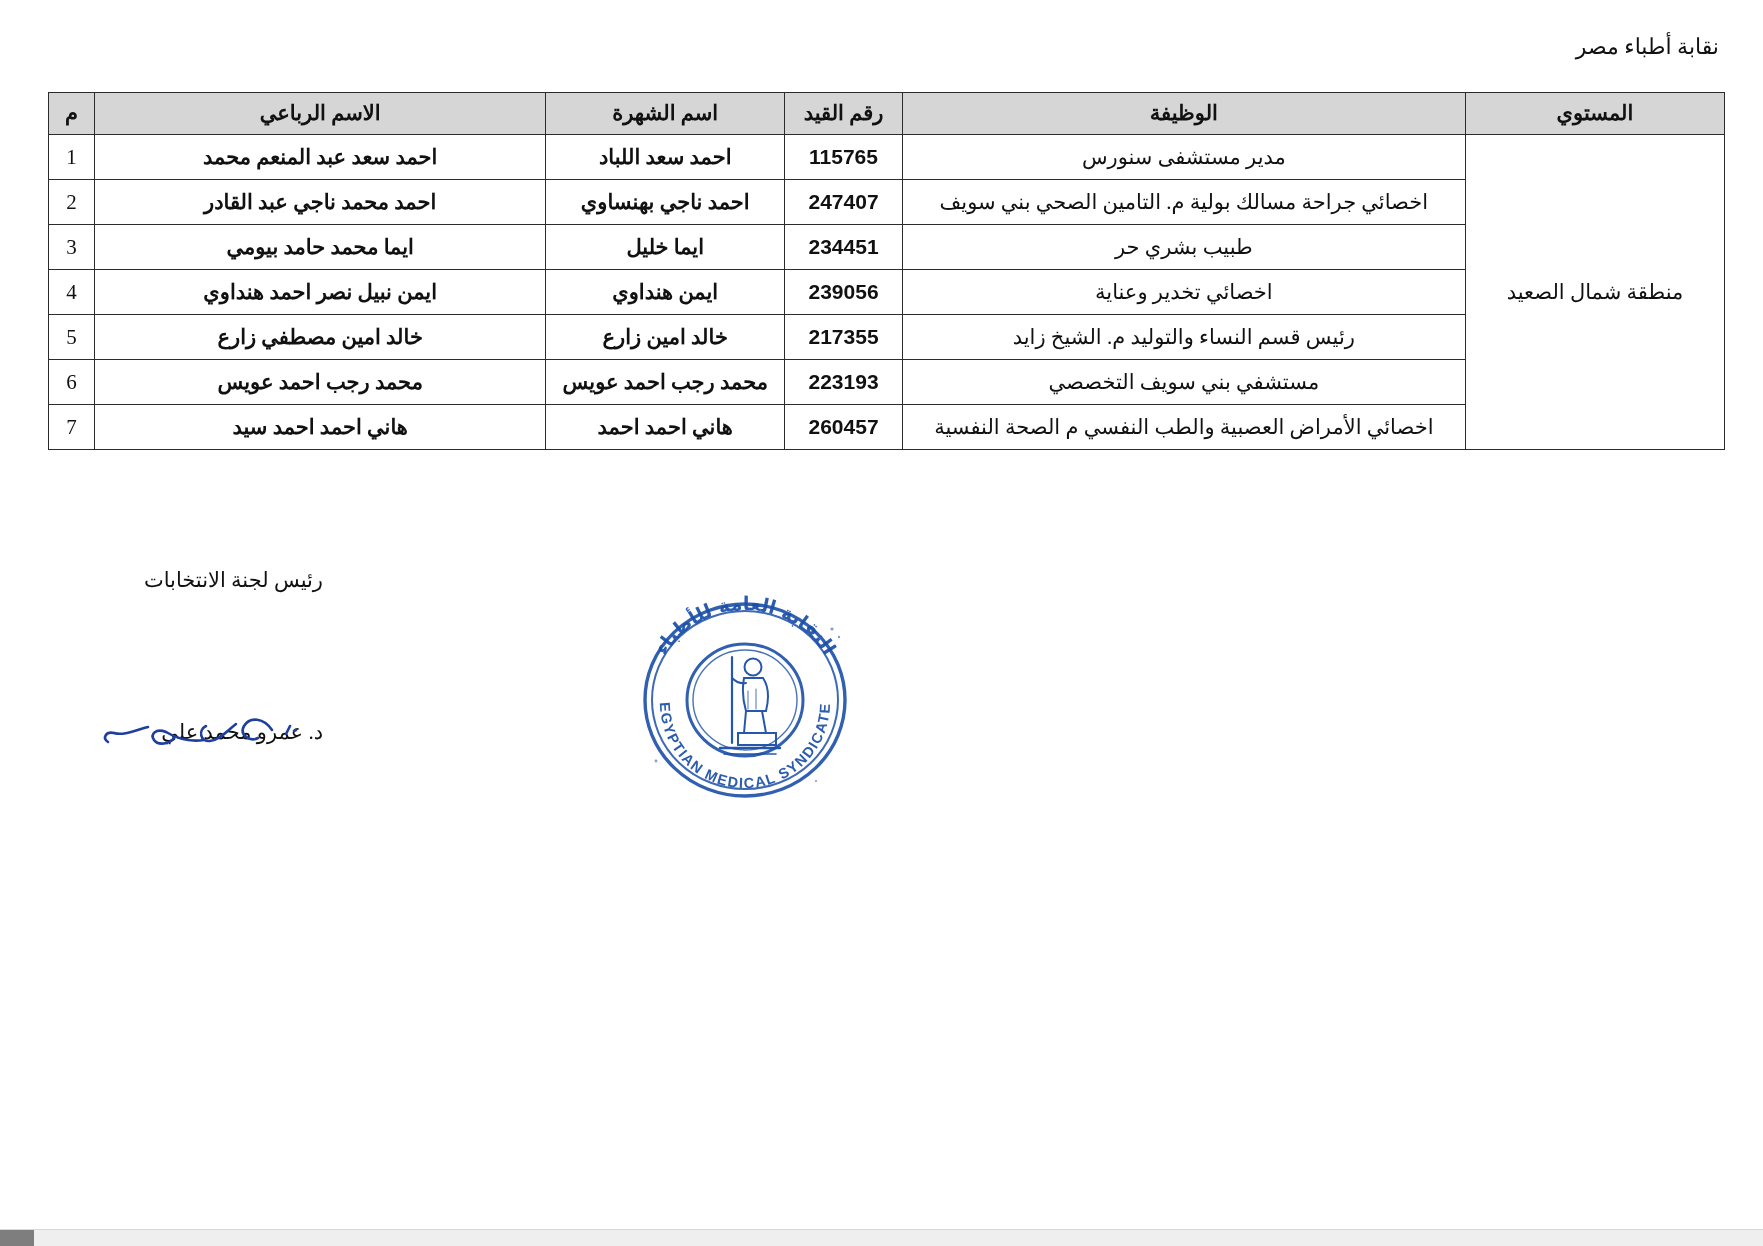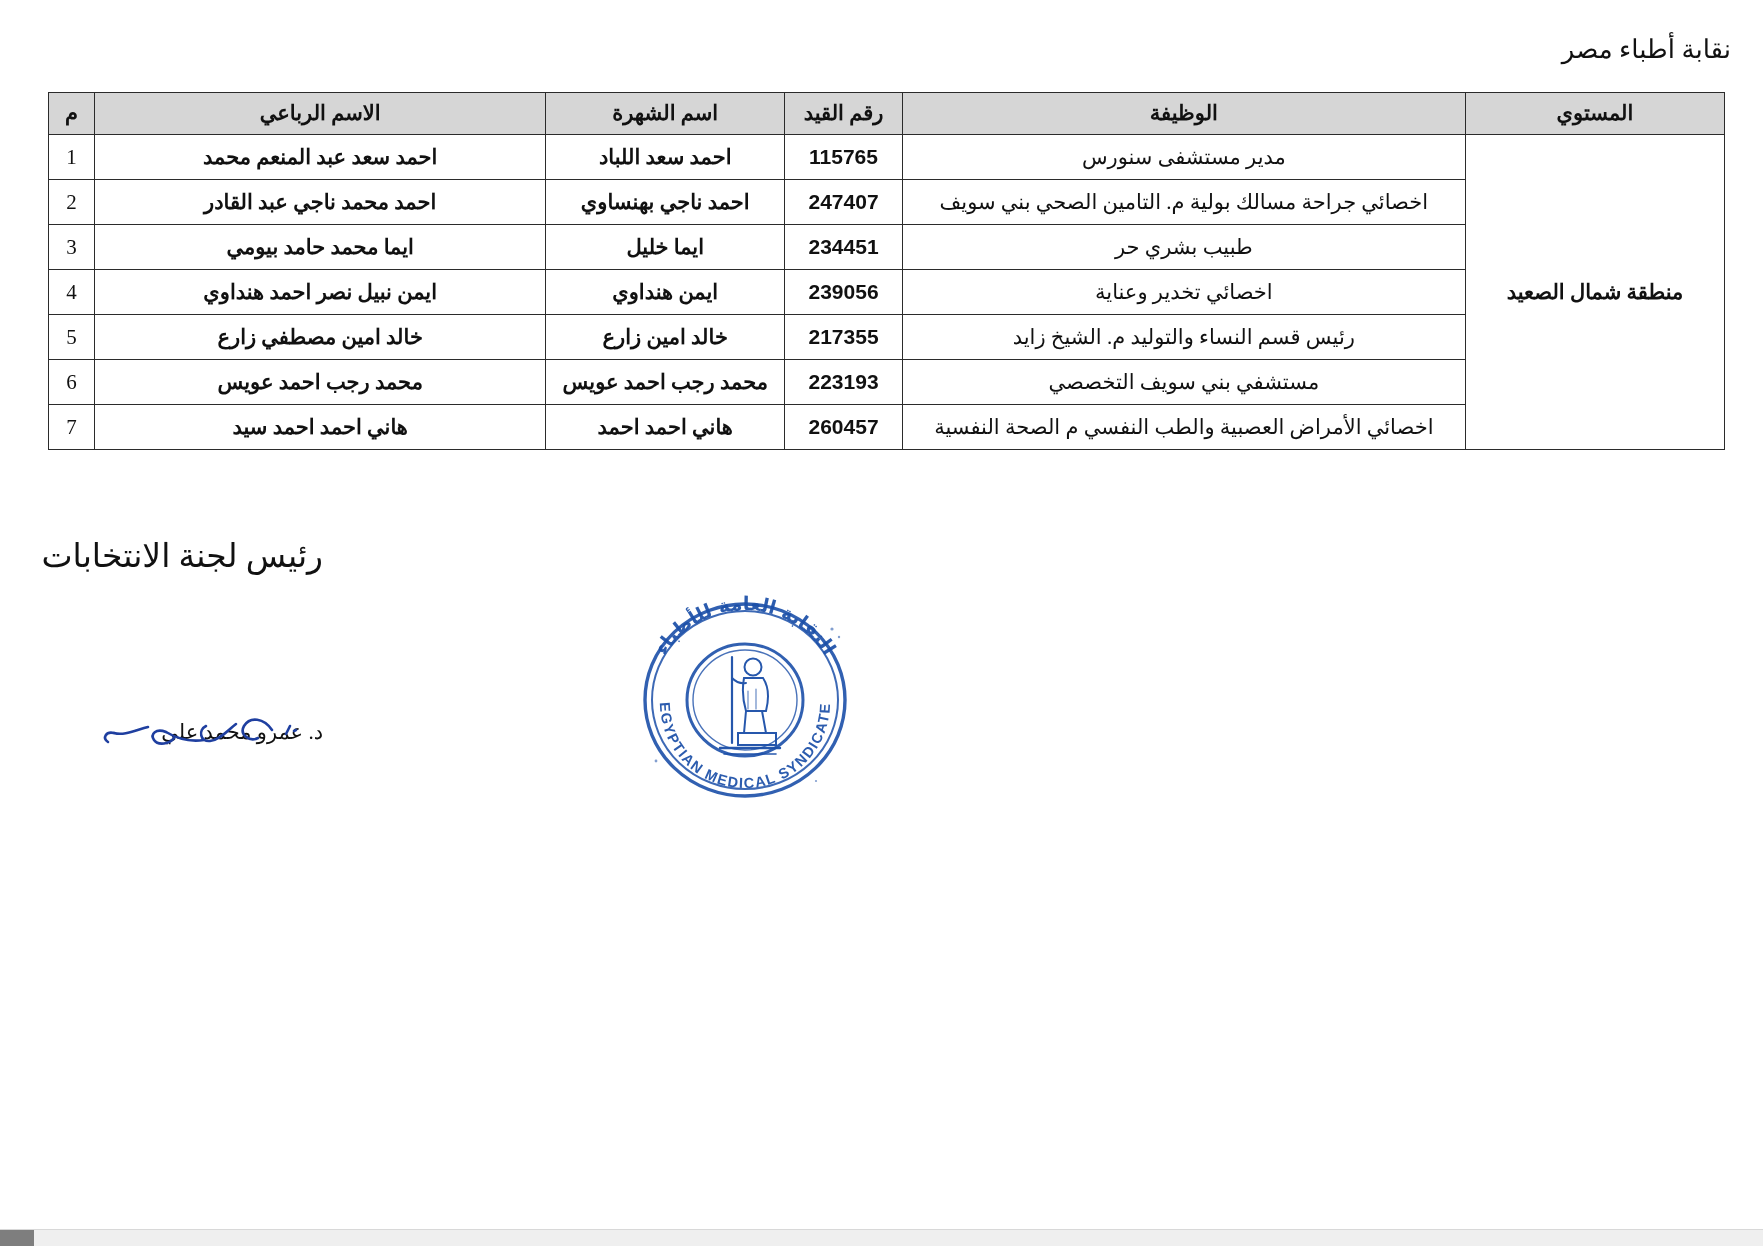--- a/index.html
+++ b/index.html
@@ -26,23 +26,23 @@
   
   .header-band {
     position: absolute;
     top: 28px;
     left: 0;
     right: 0;
     height: 46px;
   }
   .org-name {
     position: absolute;
-    right: 32px;
+    right: 44px;
     top: 6px;
-    font-size: 26px;
+    font-size: 22px;
     font-weight: 400;
     white-space: nowrap;
     letter-spacing: 0px;
   }
   .doc-title {
     position: absolute;
     right: 780px;
     top: 4px;
     font-size: 26px;
     font-weight: 700;
@@ -85,32 +85,32 @@
   .col-fame   { width: 228px; }
   .col-reg    { width: 112px; }
   .col-job    { width: 537px; }
   .col-level  { width: 247px; }
 
   td.idx      { font-weight: 400; font-size: 21px; }
   td.name     { font-weight: 700; font-size: 22px; }
   td.fame     { font-weight: 700; font-size: 21px; }
   td.reg      { font-weight: 700; font-size: 23px; direction: ltr; font-family: "Liberation Sans", sans-serif; }
   td.job      { font-weight: 400; font-size: 21px; margin-top: 38px; }
-  td.level    { font-weight: 700; font-size: 21px; }
+  td.level    { font-weight: 400; font-size: 21px; }
 
   td.level-merged {
     vertical-align: middle;
   }
 
   
   .sig-title {
     position: absolute;
     right: 1440px;
-    top: 536px;
-    font-size: 33px;
+    top: 568px;
+    font-size: 21px;
     font-weight: 400;
     white-space: nowrap;
   }
   .sig-name {
     position: absolute;
     right: 1440px;
     top: 672px;
     font-size: 21px;
     font-weight: 400;
     white-space: nowrap;

